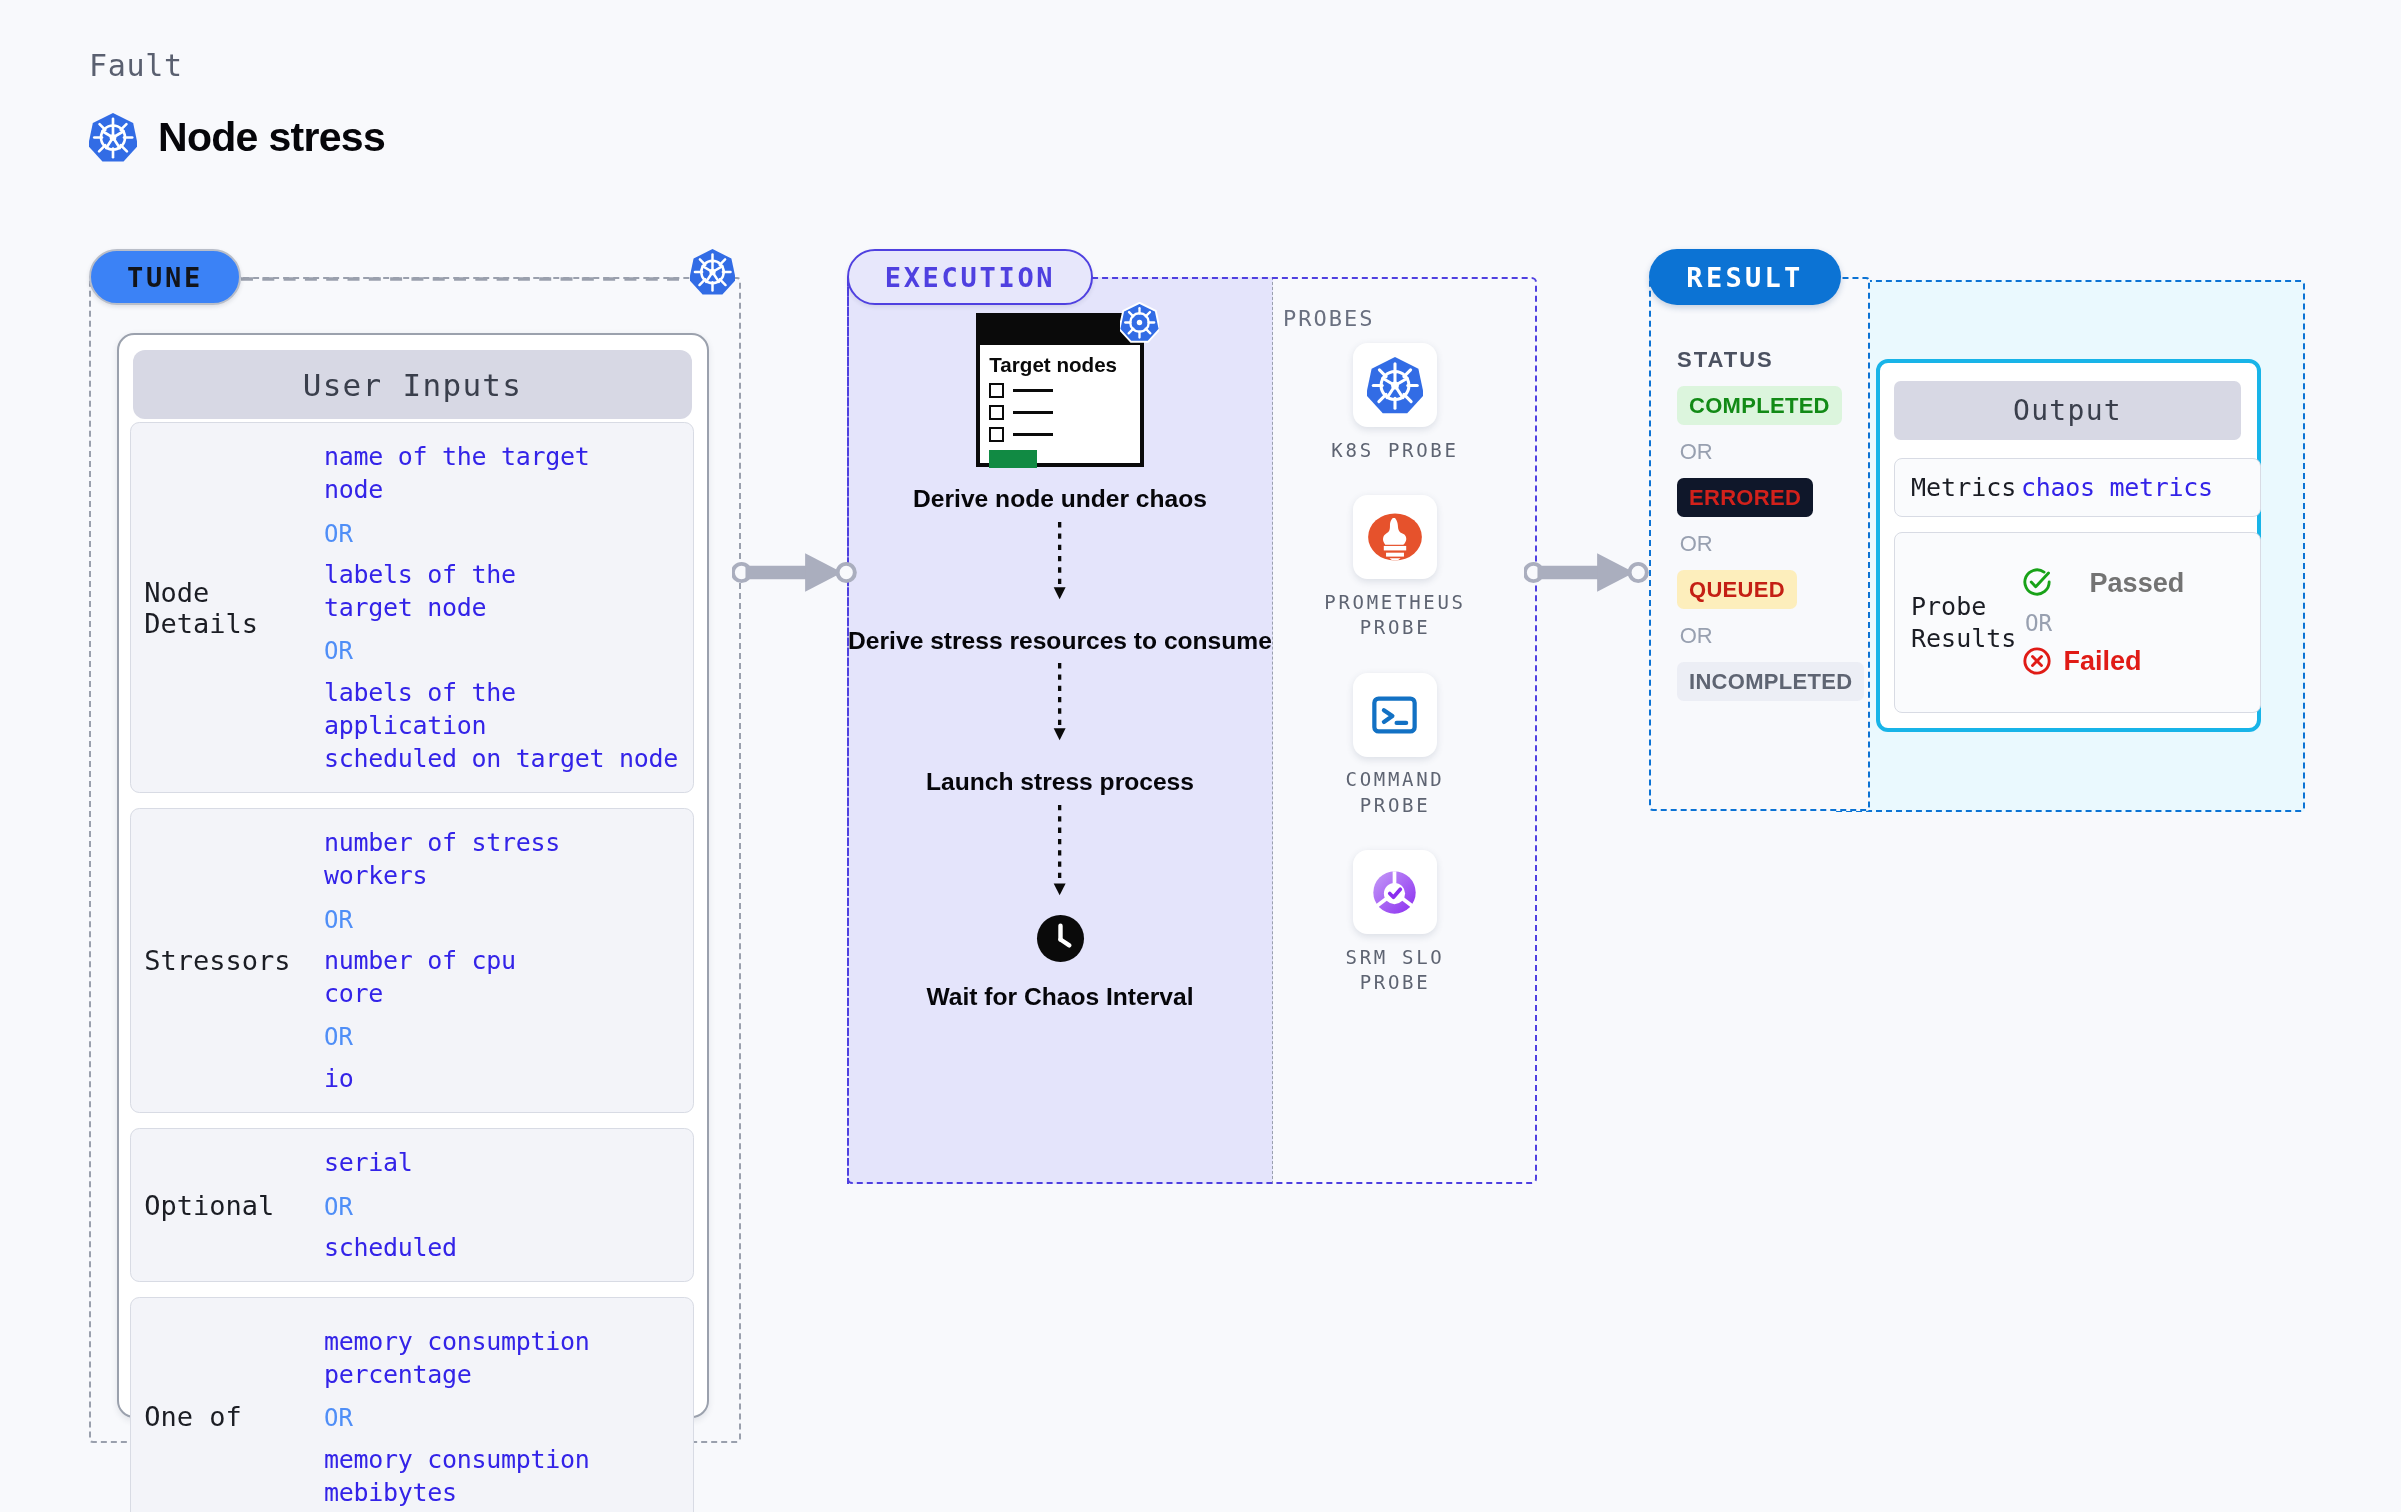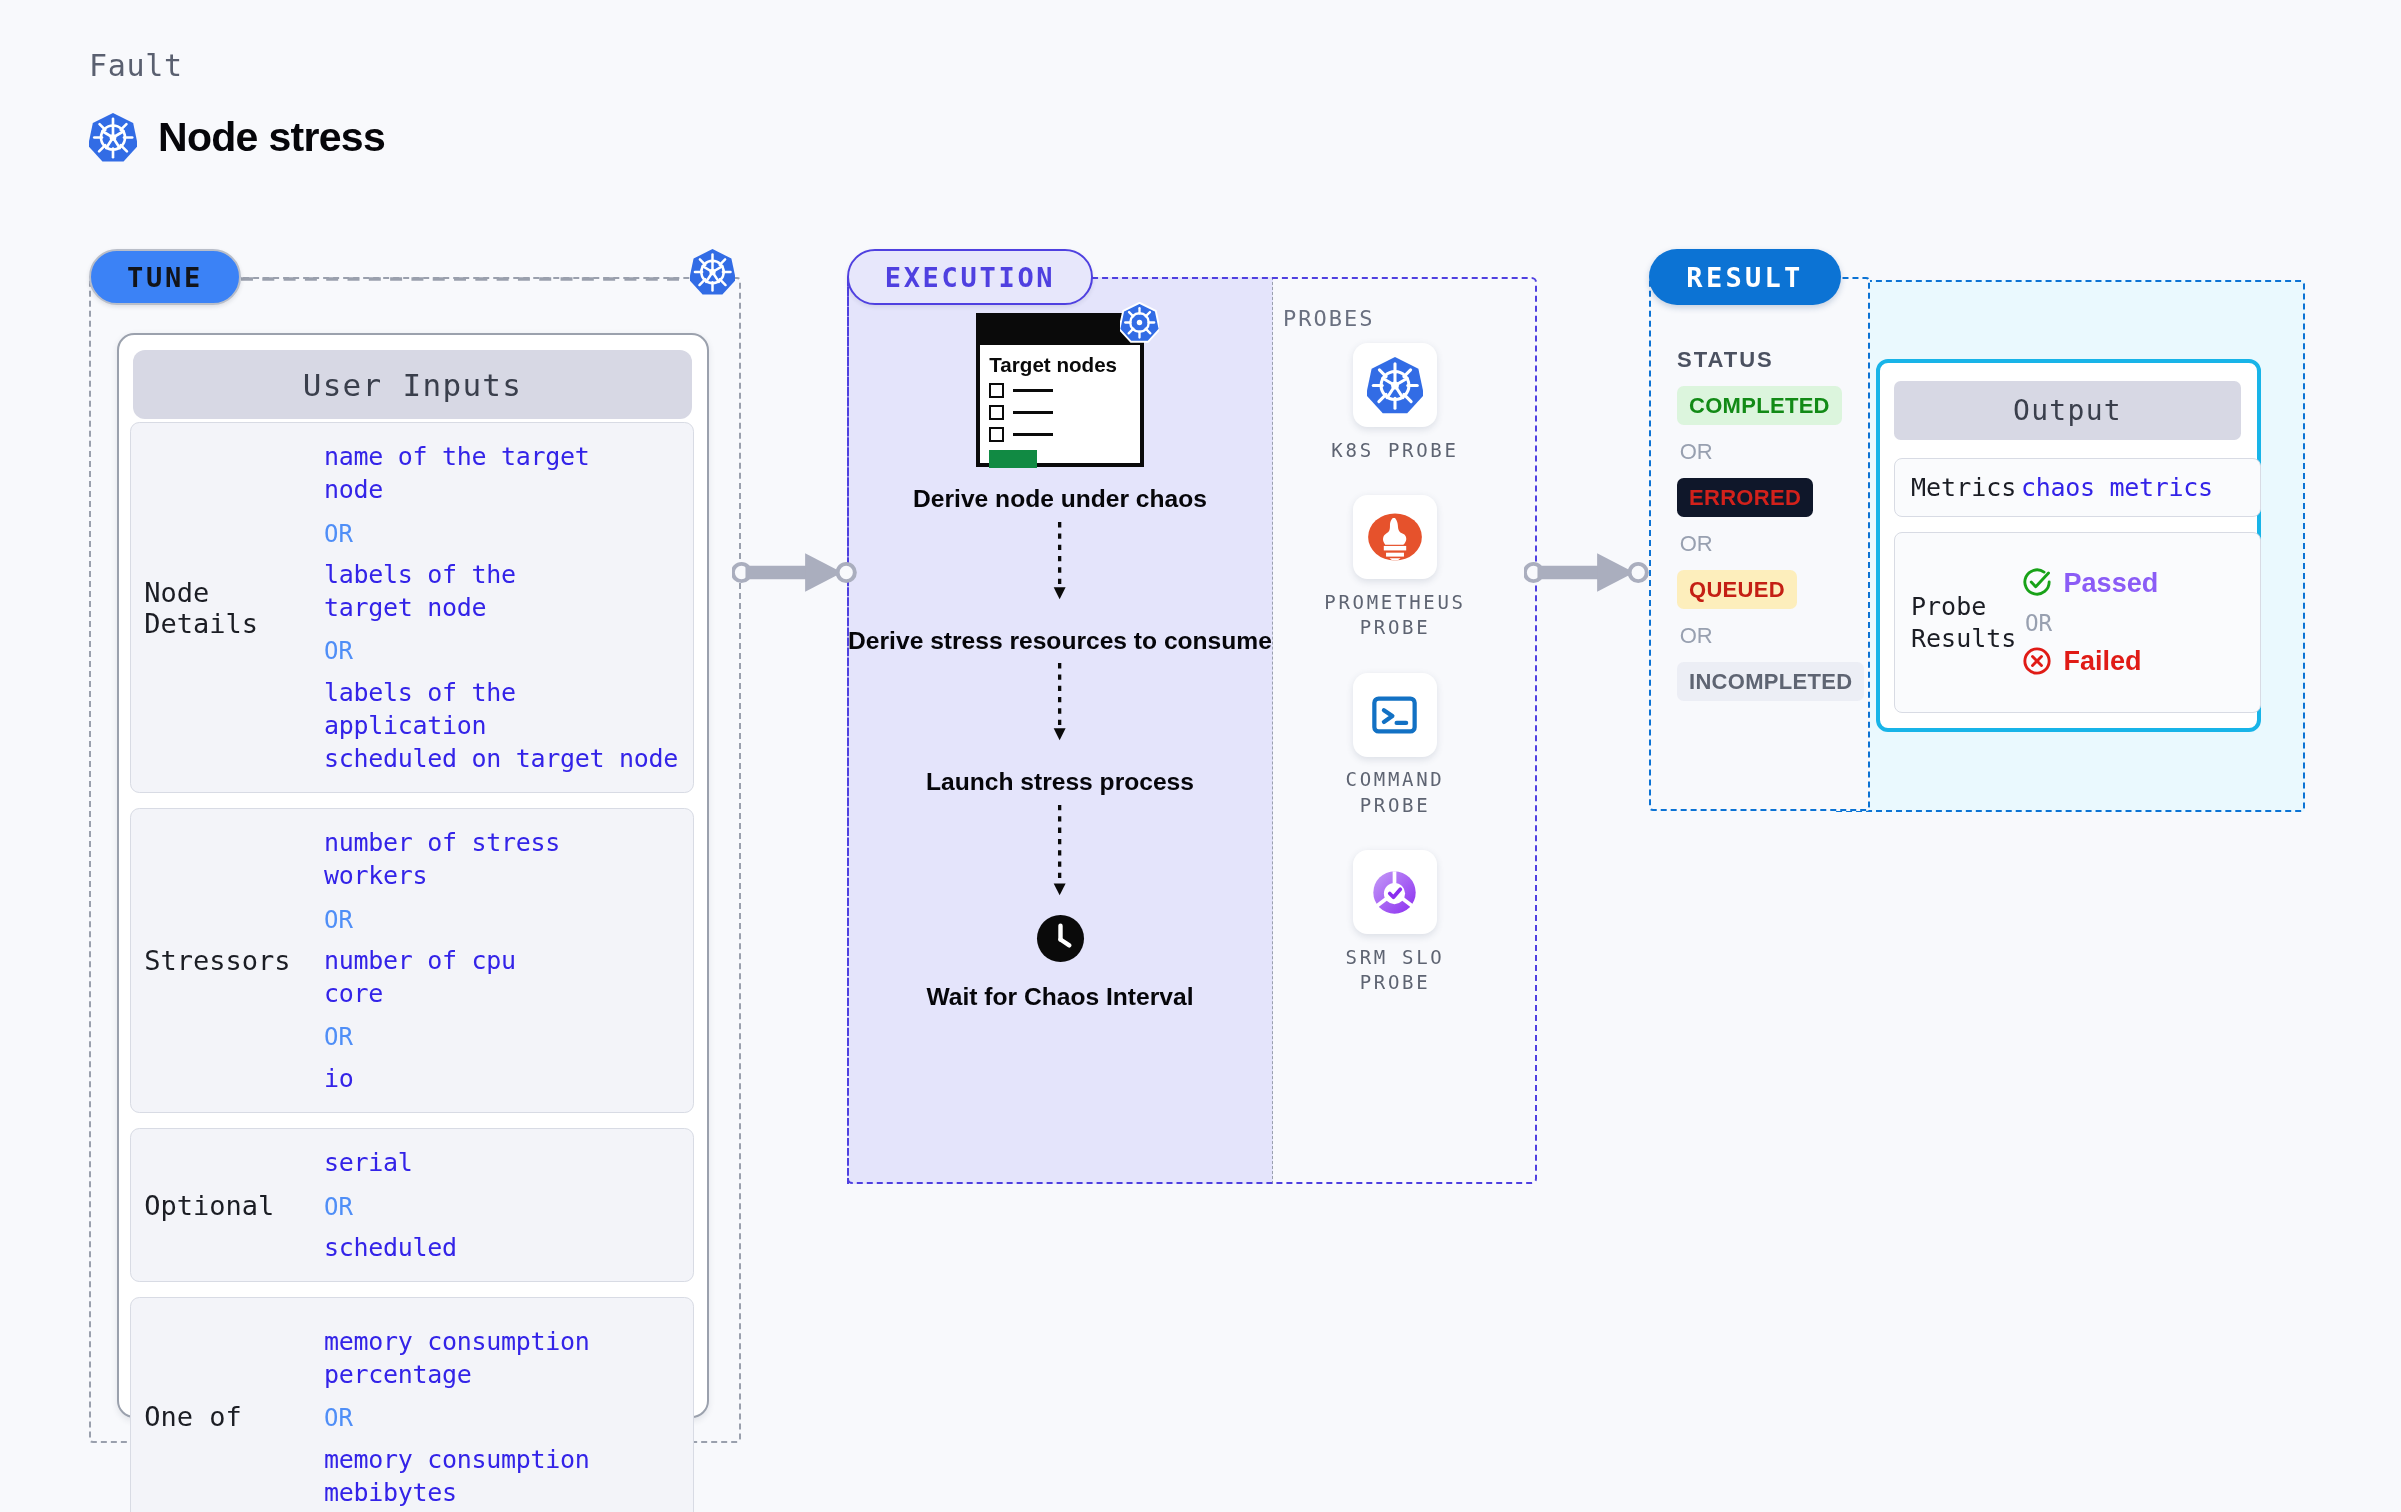--- a/index.html
+++ b/index.html
@@ -215,21 +215,21 @@
     width: 126px; flex: none; padding-left: 16px;
     font-size: 25px; color: #1b1d24; line-height: 1.28; white-space: pre-line;
   }
   .out-val { flex: 1; }
   .out-val-metrics { font-size: 25px; color: #3323e8; letter-spacing: -0.3px; }
   .pr-line { display: flex; align-items: center; gap: 10.6px; }
   .pr-text {
     font-family: "Liberation Sans", sans-serif;
     font-size: 27px; font-weight: bold;
   }
-  .pr-pass { color: #8b5cf6; }
+  .pr-pass { color: #737373; margin-left: 26px; }
   .pr-fail { color: #e01b16; }
   .pr-or { font-size: 22.6px; color: #98a0b0; margin: 9.3px 0 9.3px 4px; }
 </style>
 </head>
 <body>
 
 <div class="page">
 
   <div class="hdr-fault">Fault</div>
   <div class="hdr-title-row">

